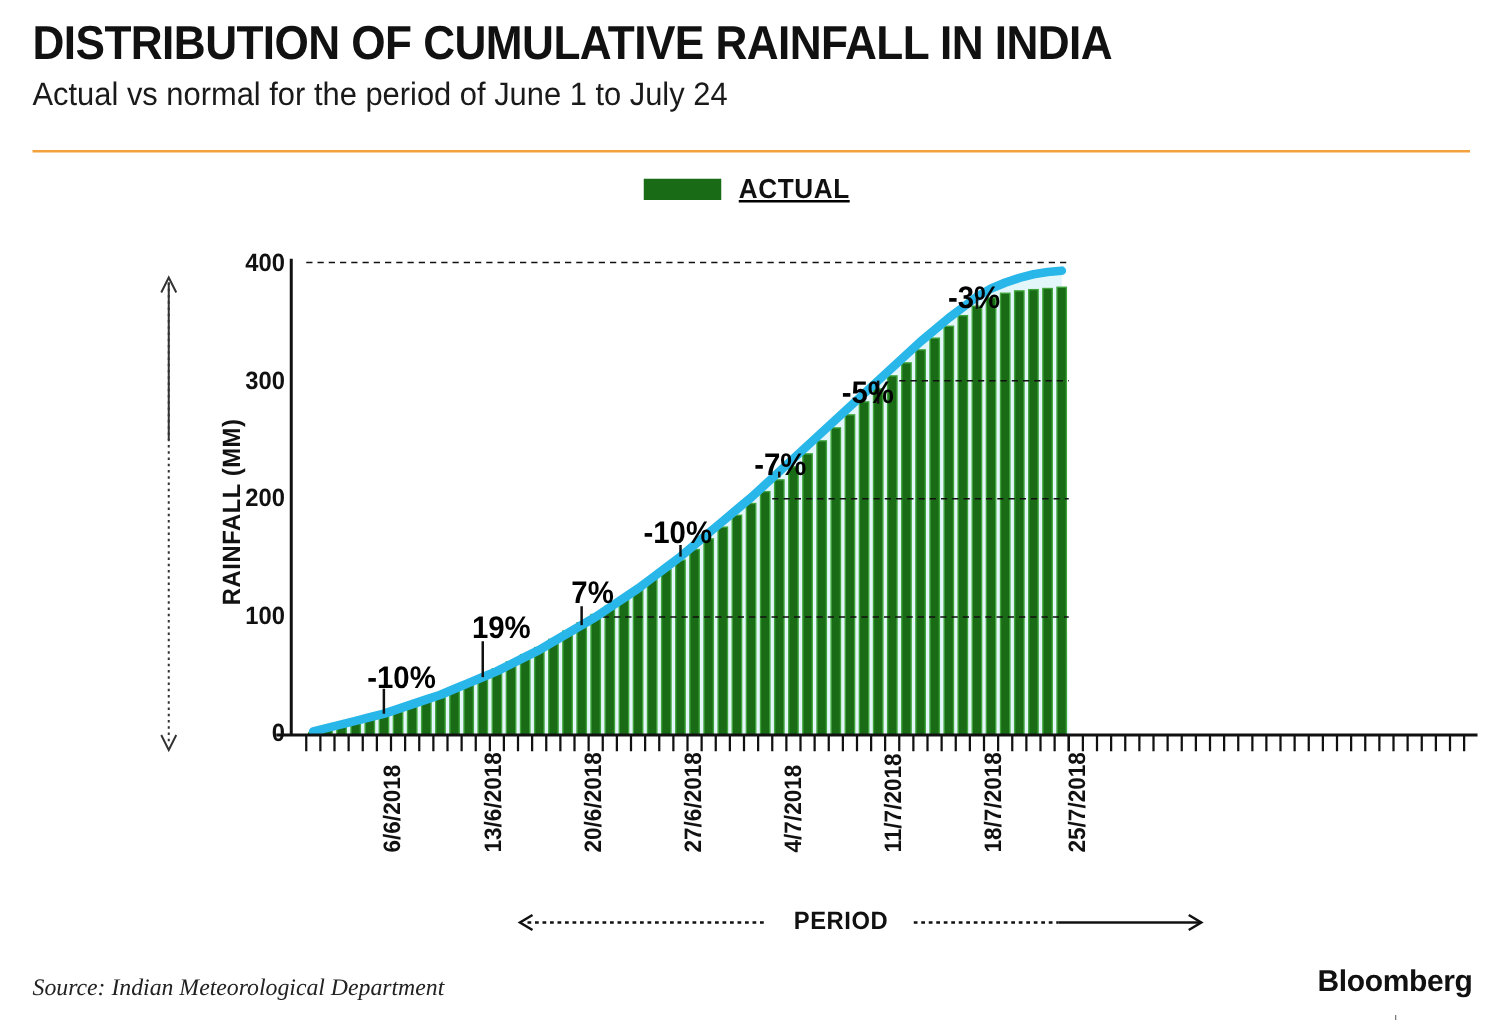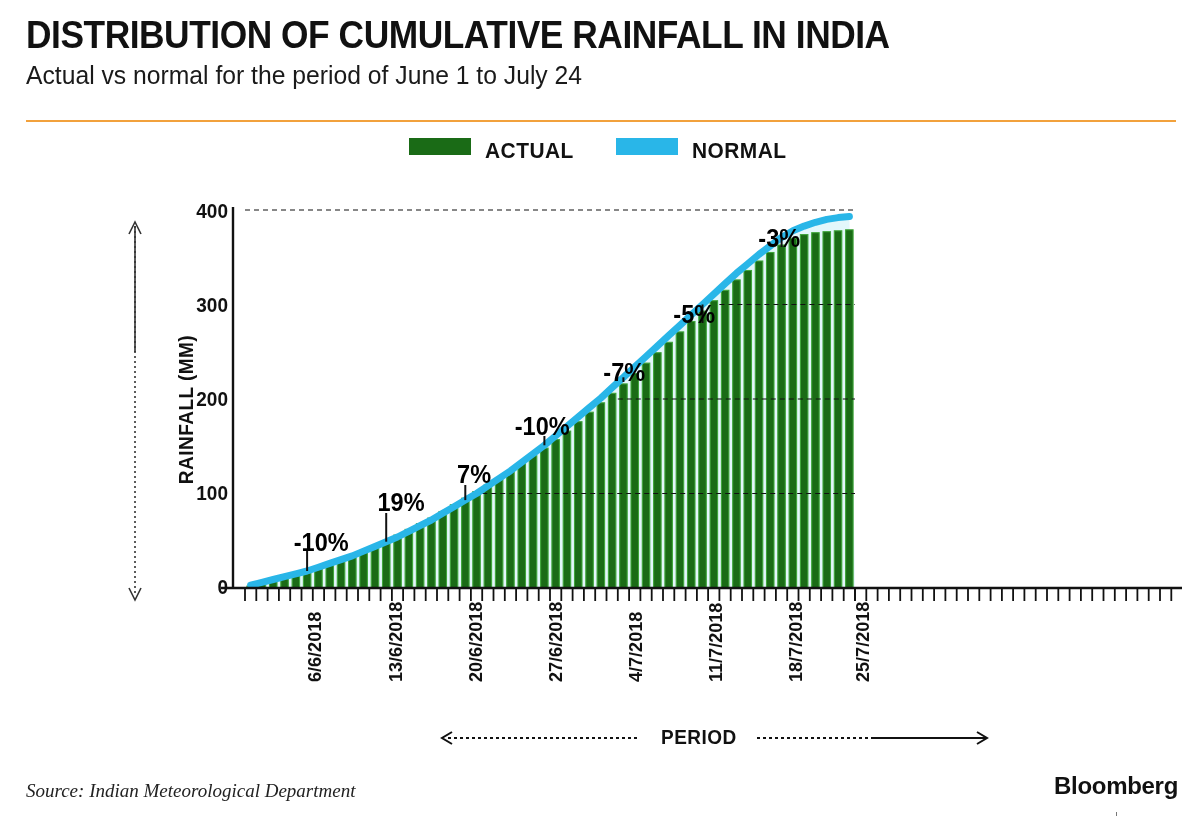--- a/index.html
+++ b/index.html
@@ -39,21 +39,21 @@
   .rule{
     position:absolute;left:26px;top:120px;width:1150px;height:2px;
     background:#F2A13C;
   }
 
   
   .legend{
     position:absolute;left:0;top:138px;width:1200px;
     display:flex;justify-content:center;align-items:center;gap:38px;
   }
-  .legend-item{display:flex;gap:14px;}
+  .legend-item{display:flex;align-items:center;gap:14px;text-decoration:underline;}
   .legend-swatch{width:62px;height:17px;display:block;}
   .legend-label{
     font-size:22px;font-weight:bold;letter-spacing:0.5px;color:#111;
     transform:scaleX(0.95);transform-origin:left center;
   }
 
   
   .plot-wrap{position:absolute;left:0;top:0;width:1147px;height:816px;}
   svg.plot{position:absolute;left:0;top:0;}
 
@@ -83,21 +83,21 @@
   
   .callout{
     position:absolute;
     font-size:25px;font-weight:bold;color:#000;
     white-space:nowrap;
     transform:scaleX(0.94);transform-origin:center center;
   }
 
   
   .period-row{
-    position:absolute;left:434px;top:726px;width:560px;
+    position:absolute;left:408px;top:726px;width:560px;
     display:flex;align-items:center;
   }
   .period-text{
     font-size:20px;font-weight:bold;letter-spacing:0.5px;color:#111;
     padding:0 16px;white-space:nowrap;
     transform:scaleX(0.95);
   }
 
   
   .source{
@@ -127,24 +127,20 @@
   <div class="header">
     <div class="chart-title">DISTRIBUTION OF CUMULATIVE RAINFALL IN INDIA</div>
     <div class="chart-subtitle">Actual vs normal for the period of June 1 to July 24</div>
   </div>
   <div class="rule"></div>
 
   <div class="legend">
     <div class="legend-item">
       <span class="legend-swatch" style="background:#1A6B16;"></span>
       <span class="legend-label">ACTUAL</span>
-    </div>
-    <div class="legend-item">
-      <span class="legend-swatch" style="background:#29B6E8;"></span>
-      <span class="legend-label">NORMAL</span>
     </div>
   </div>
 
   <div class="plot-wrap">
     <svg class="plot" width="1200" height="816">
       <g id="area-fill">
           <polygon points="245,588 250.6,585.2 261.9,582.3 273.2,579.5 284.5,576.7 295.8,573.8 307.1,571.0 318.4,567.2 329.7,563.4 341.0,559.6 352.3,555.9 363.6,551.1 374.9,546.4 386.2,541.7 397.5,537.0 408.8,531.3 420.1,525.6 431.4,520.0 442.7,513.3 454.0,506.7 465.3,500.1 476.6,493.5 487.9,485.9 499.2,478.4 510.5,470.8 521.8,462.3 533.1,453.8 544.4,445.3 555.6,435.9 566.9,426.4 578.2,417.0 589.5,407.5 600.8,398.1 612.1,387.7 623.4,377.3 634.7,366.9 646.0,356.5 657.3,346.1 668.6,335.7 679.9,325.3 691.2,314.9 702.5,304.5 713.8,294.1 725.1,283.7 736.4,273.3 747.7,263.9 759.0,254.4 770.3,245.9 781.6,237.4 792.9,230.8 804.2,226.1 815.5,222.3 826.8,219.4 838.1,217.6 849.4,216.6 855,588" fill="#E3F7FB"></polygon>
         </g>
       <g id="bars">
           <rect x="246.9" y="586.1" width="7.5" height="1.9" fill="#1A6B16" stroke="#3FA53A" stroke-width="1.1"></rect>

